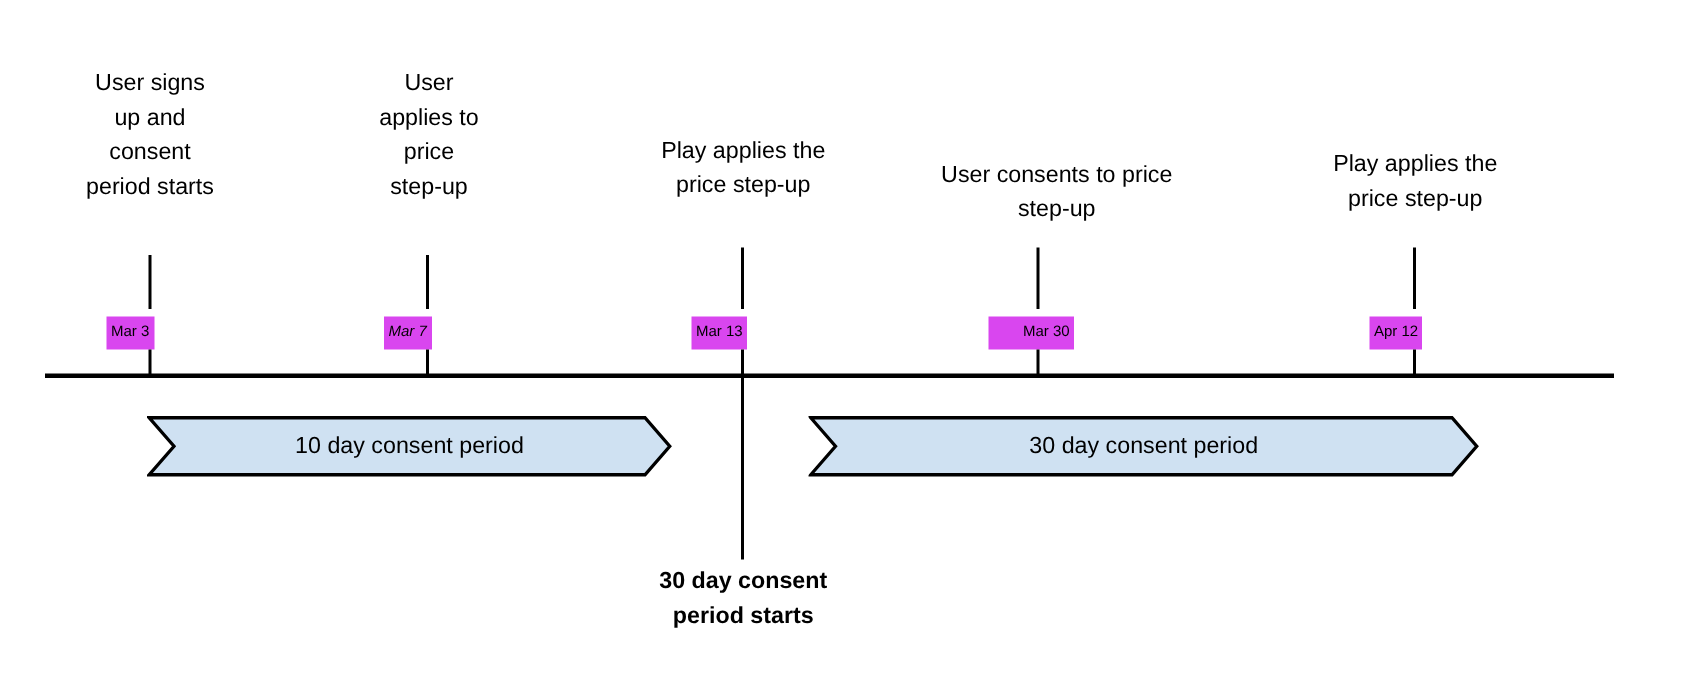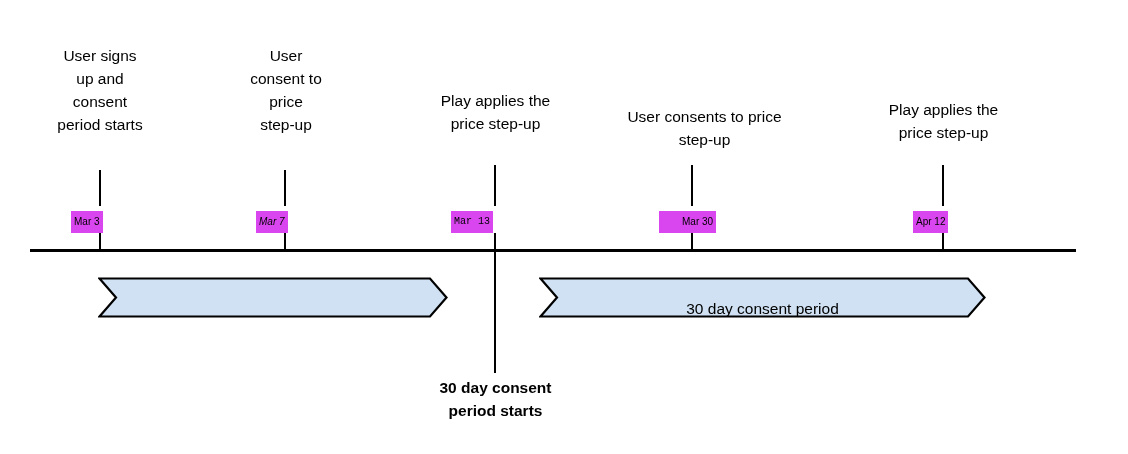--- a/index.html
+++ b/index.html
@@ -94,31 +94,31 @@
 
   <div class="event-caption" style="left:20px; top:44px; width:160px;">User signs
 up and
 consent
 period starts</div>
   <div class="stem" style="left:99px; top:170px; height:36px;"></div>
   <div class="date-chip" style="left:71px; top:211px;">Mar 3</div>
   <div class="stem" style="left:99px; top:233px; height:19px;"></div>
 
   <div class="event-caption" style="left:207px; top:44px; width:158px;">User
-consent to
+applies to
 price
 step-up</div>
   <div class="stem" style="left:284px; top:170px; height:36px;"></div>
   <div class="date-chip" style="left:256px; top:211px;font-style:italic;">Mar 7</div>
   <div class="stem" style="left:284px; top:233px; height:19px;"></div>
 
   <div class="event-caption" style="left:403px; top:89px; width:185px;">Play applies the
 price step-up</div>
   <div class="stem" style="left:494px; top:165px; height:41px;"></div>
-  <div class="date-chip" style="left:451px; top:211px;font-family:Liberation Mono, monospace;">Mar 13</div>
+  <div class="date-chip" style="left:461px; top:211px;">Mar 13</div>
 
   <div class="stem" style="left:494px; top:233px; height:140px;"></div>
 
   <div class="event-caption" style="left:598px; top:105px; width:213px;">User consents to price
 step-up</div>
   <div class="stem" style="left:691px; top:165px; height:41px;"></div>
   <div class="date-chip" style="left:659px; top:211px;padding-left:23px;">Mar 30</div>
   <div class="stem" style="left:691px; top:233px; height:19px;"></div>
 
   <div class="event-caption" style="left:851px; top:98px; width:185px;">Play applies the
@@ -126,23 +126,24 @@
   <div class="stem" style="left:942px; top:165px; height:41px;"></div>
   <div class="date-chip" style="left:913px; top:211px;">Apr 12</div>
   <div class="stem" style="left:942px; top:233px; height:19px;"></div>
 
   <div class="axis-line" style="left:30px; top:249px; width:1076px;"></div>
 
   <div class="period-banner" style="left:98px; top:277px; width:350px; height:41px;">
     <svg viewBox="0 0 350 41" preserveAspectRatio="none">
       <polygon points="1.5,1.5 332,1.5 348.5,20.5 332,39.5 1.5,39.5 18,20.5" fill="#cfe1f2" stroke="#000000" stroke-width="2.2" stroke-linejoin="miter" vector-effect="non-scaling-stroke"></polygon>
     </svg>
+    <span class="period-label">10 day consent period</span>
   </div>
 
-  <div class="period-banner" style="left:539px; top:277px; width:447px; height:41px;align-items:flex-end;">
+  <div class="period-banner" style="left:539px; top:277px; width:447px; height:41px;">
     <svg viewBox="0 0 447 41" preserveAspectRatio="none">
       <polygon points="1.5,1.5 429,1.5 445.5,20.5 429,39.5 1.5,39.5 18,20.5" fill="#cfe1f2" stroke="#000000" stroke-width="2.2" stroke-linejoin="miter" vector-effect="non-scaling-stroke"></polygon>
     </svg>
     <span class="period-label">30 day consent period</span>
   </div>
 
   <div class="below-caption" style="left:403px; top:376px; width:185px;font-weight:bold;">30 day consent
 period starts</div>
 
 </div>

